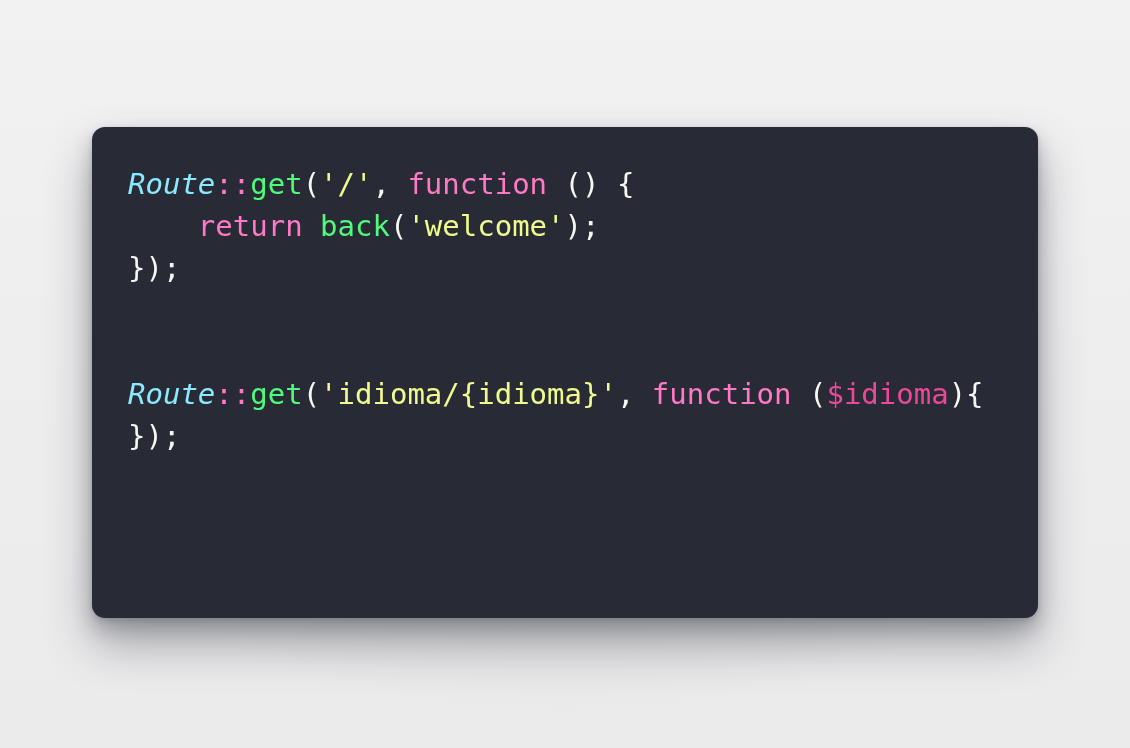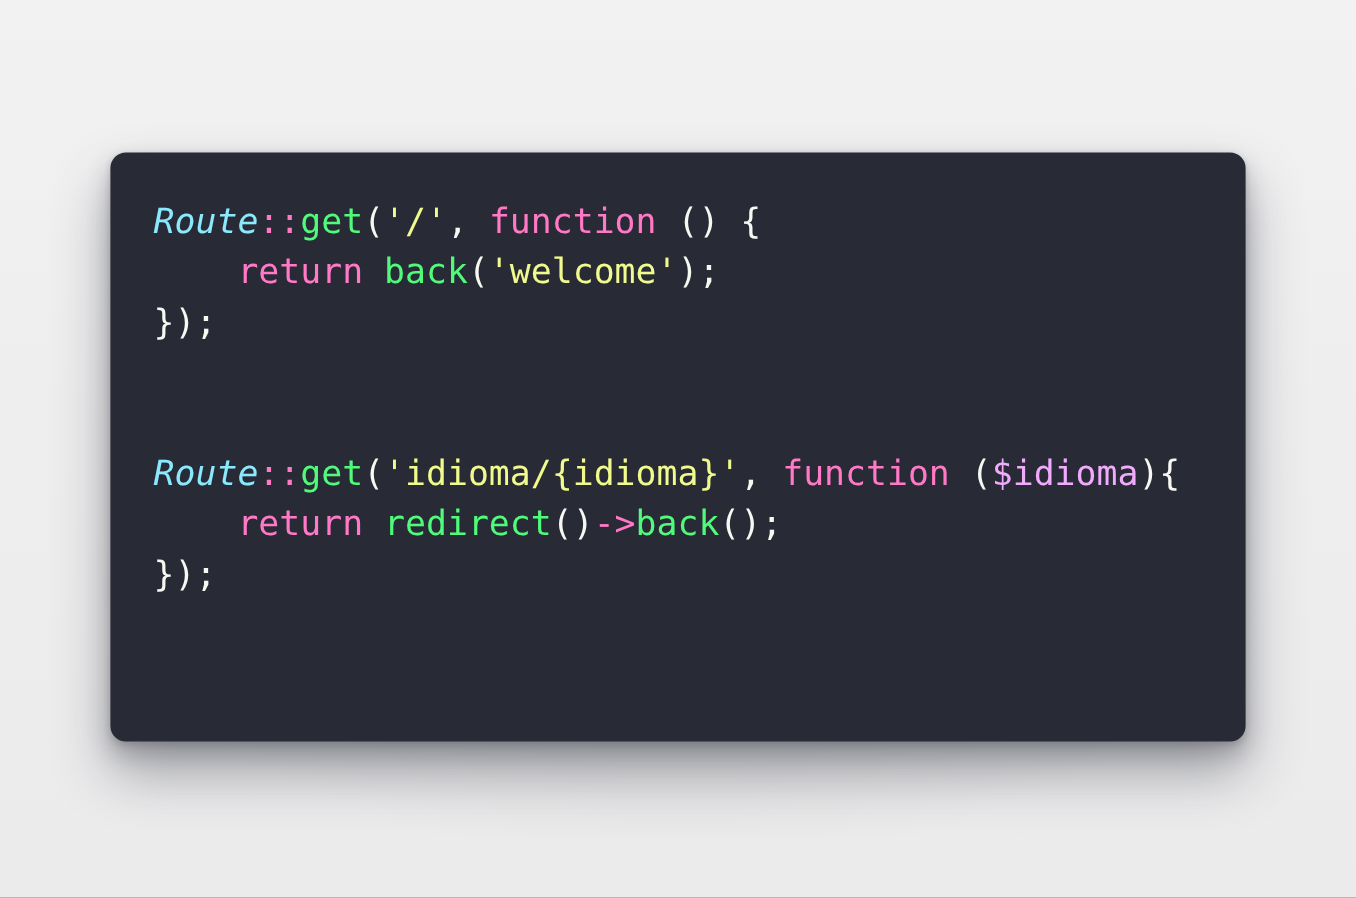--- a/index.html
+++ b/index.html
@@ -61,30 +61,29 @@
     white-space: pre;
   }
 
   
   .tok-class    { color: #8be9fd; font-style: italic; }
   .tok-keyword  { color: #ff79c6; }
   .tok-operator { color: #ff79c6; }
   .tok-function { color: #50fa7b; }
   .tok-string   { color: #f1fa8c; }
   .tok-punct    { color: #f8f8f2; }
-  .tok-variable { color: #f0abfc; text-align: right; }
+  .tok-variable { color: #ec4899; text-align: right; }
   .tok-plain    { color: #f8f8f2; }
 </style>
 </head>
 <body>
 
 <div id="page-backdrop"></div>
 
 <div id="code-card">
   <pre id="code-block"><span class="code-line"><span class="tok-class">Route</span><span class="tok-operator">::</span><span class="tok-function">get</span><span class="tok-punct">(</span><span class="tok-string">'/'</span><span class="tok-punct">, </span><span class="tok-keyword">function</span><span class="tok-punct"> () {</span>
 </span><span class="code-line"><span class="tok-plain">    </span><span class="tok-keyword">return</span><span class="tok-plain"> </span><span class="tok-function">back</span><span class="tok-punct">(</span><span class="tok-string">'welcome'</span><span class="tok-punct">);</span>
 </span><span class="code-line"><span class="tok-punct">});</span>
 </span><span class="code-line">
 </span><span class="code-line">
 </span><span class="code-line"><span class="tok-class">Route</span><span class="tok-operator">::</span><span class="tok-function">get</span><span class="tok-punct">(</span><span class="tok-string">'idioma/{idioma}'</span><span class="tok-punct">, </span><span class="tok-keyword">function</span><span class="tok-punct"> (</span><span class="tok-variable">$idioma</span><span class="tok-punct">){</span>
-</span><span class="code-line"><span class="tok-plain">    </span><span class="tok-keyword">return</span><span class="tok-plain"> </span><span class="tok-function">redirect</span><span class="tok-punct">()</span><span class="tok-operator">-&gt;</span><span class="tok-function">back</span><span class="tok-punct">();</span>
 </span><span class="code-line"><span class="tok-punct">});</span></span></pre>
 </div>
 
 </body></html>

